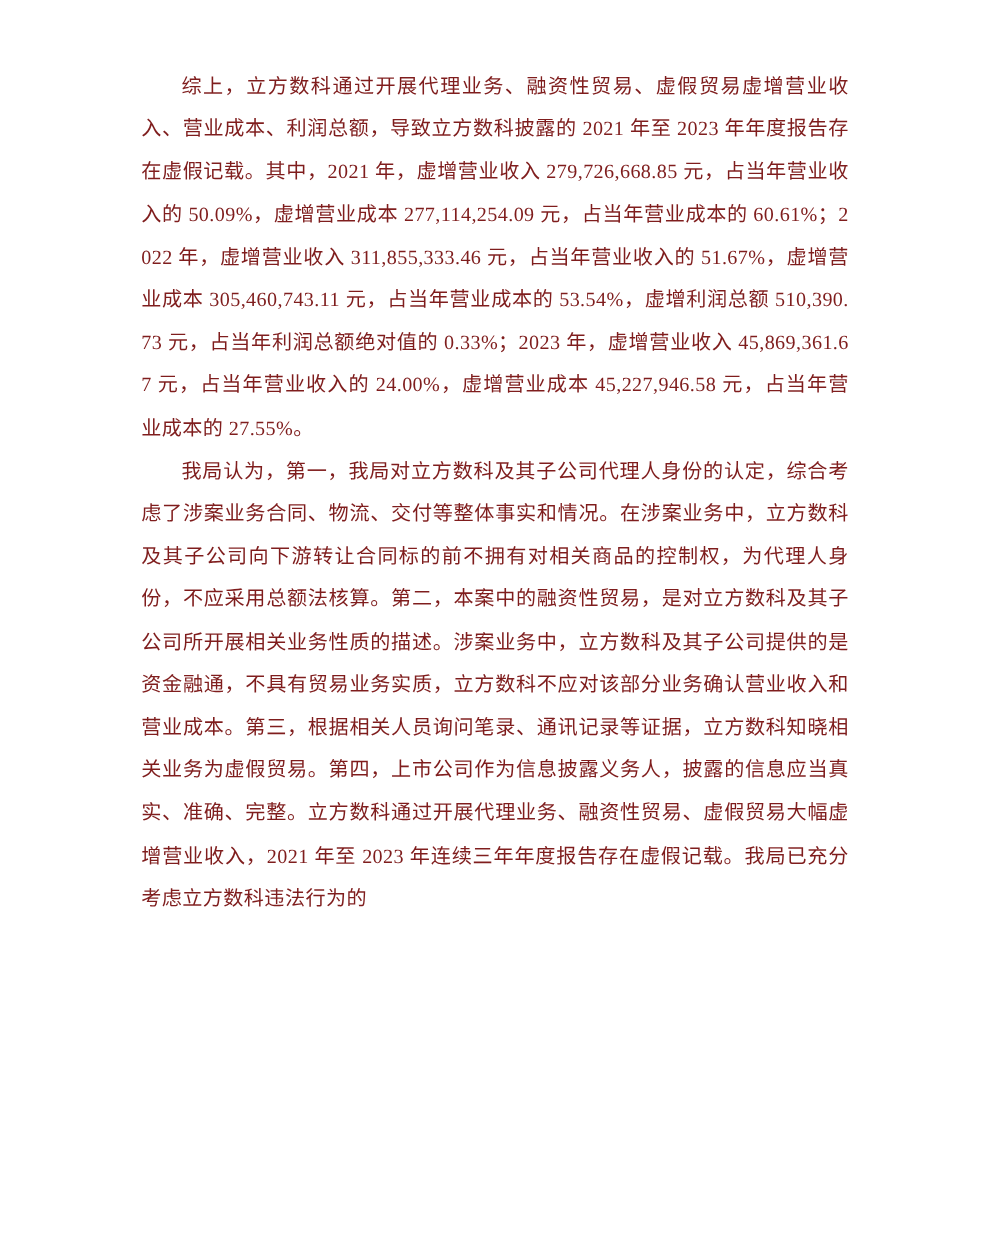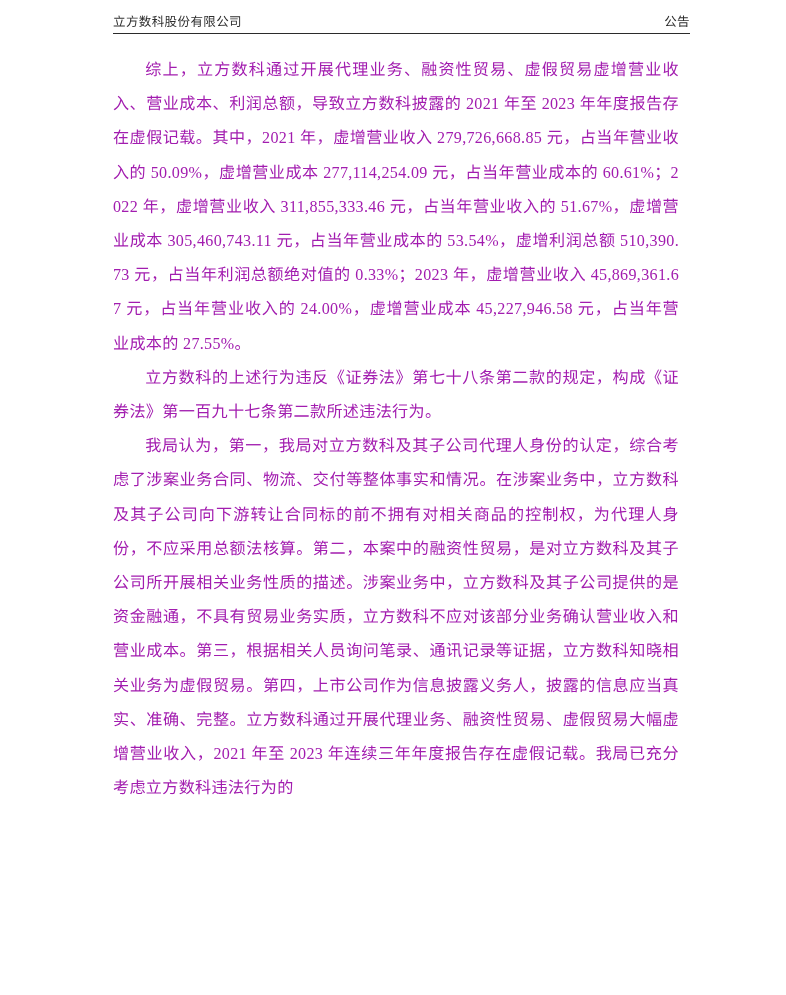--- a/index.html
+++ b/index.html
@@ -51,39 +51,34 @@
     width: 566px;
   }
 
   .para {
     margin: 0;
     font-size: 16.1px;
     line-height: 34.2px;
     text-align: justify;
     text-justify: inter-character;
     text-indent: 2em;
-    color: #a21caf;
+    color: #7f1d1d;
     letter-spacing: 0.02em;
     word-break: break-all;
     font-family: "Liberation Serif", "DejaVu Serif", serif;
   }
 
   .para + .para {
     margin-top: 0;
   }
 </style>
 </head>
 <body>
 
 <div class="page">
 
-  <div class="page-header">
-    <span class="header-left">立方数科股份有限公司</span>
-    <span class="header-right">公告</span>
-  </div>
 
   <div class="body-block">
     <p class="para">综上，立方数科通过开展代理业务、融资性贸易、虚假贸易虚增营业收入、营业成本、利润总额，导致立方数科披露的 2021 年至 2023 年年度报告存在虚假记载。其中，2021 年，虚增营业收入 279,726,668.85 元，占当年营业收入的 50.09%，虚增营业成本 277,114,254.09 元，占当年营业成本的 60.61%；2022 年，虚增营业收入 311,855,333.46 元，占当年营业收入的 51.67%，虚增营业成本 305,460,743.11 元，占当年营业成本的 53.54%，虚增利润总额 510,390.73 元，占当年利润总额绝对值的 0.33%；2023 年，虚增营业收入 45,869,361.67 元，占当年营业收入的 24.00%，虚增营业成本 45,227,946.58 元，占当年营业成本的 27.55%。</p>
-    <p class="para">立方数科的上述行为违反《证券法》第七十八条第二款的规定，构成《证券法》第一百九十七条第二款所述违法行为。</p>
     <p class="para">我局认为，第一，我局对立方数科及其子公司代理人身份的认定，综合考虑了涉案业务合同、物流、交付等整体事实和情况。在涉案业务中，立方数科及其子公司向下游转让合同标的前不拥有对相关商品的控制权，为代理人身份，不应采用总额法核算。第二，本案中的融资性贸易，是对立方数科及其子公司所开展相关业务性质的描述。涉案业务中，立方数科及其子公司提供的是资金融通，不具有贸易业务实质，立方数科不应对该部分业务确认营业收入和营业成本。第三，根据相关人员询问笔录、通讯记录等证据，立方数科知晓相关业务为虚假贸易。第四，上市公司作为信息披露义务人，披露的信息应当真实、准确、完整。立方数科通过开展代理业务、融资性贸易、虚假贸易大幅虚增营业收入，2021 年至 2023 年连续三年年度报告存在虚假记载。我局已充分考虑立方数科违法行为的</p>
   </div>
 
 </div>
 
 </body></html>

